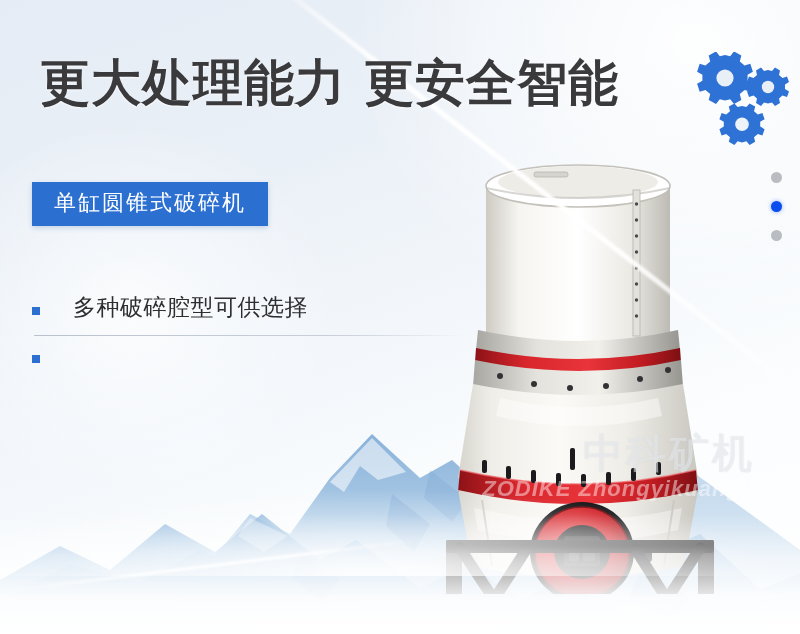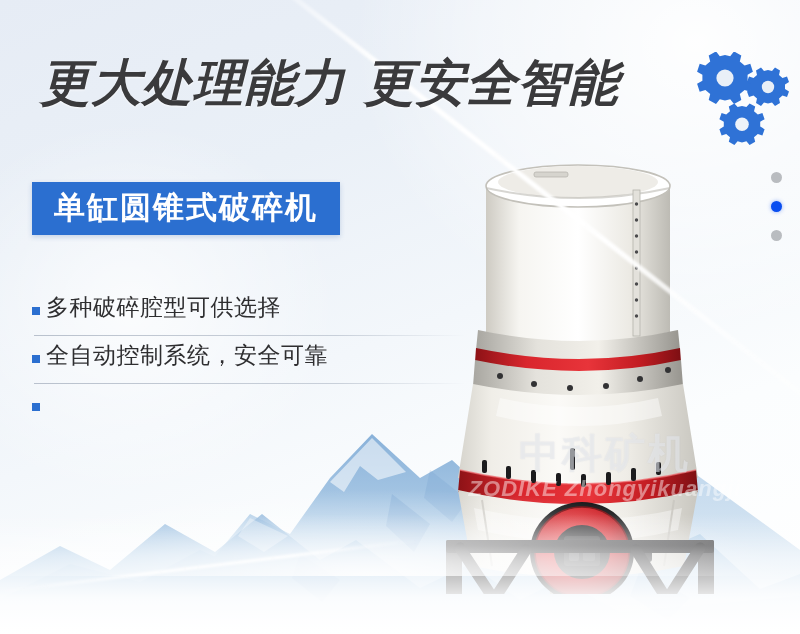--- a/index.html
+++ b/index.html
@@ -45,42 +45,41 @@
 
   
   .gears{position:absolute;left:694px;top:52px;width:98px;height:100px;}
 
   
   .headline{
     position:absolute;left:40px;top:58px;
     font-size:50px;font-weight:bold;color:#3a3a3c;
     letter-spacing:1px;line-height:1;white-space:nowrap;
     text-shadow:0 1px 2px rgba(255,255,255,.8);
-    font-style:italic;
   }
   .headline .gap{display:inline-block;width:18px;}
 
   
   .chip{
     position:absolute;left:32px;top:182px;
     background:#2b6fd0;
     padding:9px 22px 11px 22px;
-    color:#ffffff;font-size:31px;font-weight:bold;letter-spacing:2px;
+    color:#ffffff;font-size:22px;font-weight:normal;letter-spacing:2px;
     line-height:1.08;white-space:nowrap;
     box-shadow:0 2px 5px rgba(40,90,170,.22);
   }
 
   
   .features{position:absolute;left:26px;top:288px;width:430px;}
   .feat{position:relative;height:48px;}
   .feat .mark{
     position:absolute;left:6px;top:19px;width:8px;height:8px;background:#2b6fd0;
   }
   .feat .txt{
-    position:absolute;left:20px;top:4px;
+    position:absolute;left:47px;top:4px;
     font-size:23px;color:#2e2e30;letter-spacing:.5px;white-space:nowrap;
   }
   .feat .rule{
     position:absolute;left:8px;right:-10px;bottom:0;height:1px;
     background:linear-gradient(90deg,rgba(165,175,190,.75) 0%,rgba(165,175,190,.55) 70%,rgba(165,175,190,0) 100%);
   }
 
   
   .dots{position:absolute;right:18px;top:172px;display:flex;flex-direction:column;gap:18px;align-items:center;}
   .dot{width:11px;height:11px;border-radius:50%;background:#b9bcc0;}
@@ -100,21 +99,21 @@
   }
   .mist2{
     position:absolute;left:0;bottom:58px;width:800px;height:90px;
     background:radial-gradient(ellipse at 46% 100%,rgba(255,255,255,.9) 0%,rgba(255,255,255,0) 68%);
     pointer-events:none;
   }
 
   
   .wm{
     position:absolute;left:455px;top:432px;width:300px;
-    pointer-events:none;user-select:none;text-align:center;
+    pointer-events:none;user-select:none;text-align:right;
   }
   .wm .cn{
     font-size:40px;font-weight:bold;color:rgba(255,255,255,.42);
     letter-spacing:3px;line-height:1.05;white-space:nowrap;
     text-shadow:0 0 1px rgba(160,170,185,.35);
   }
   .wm .en{
     font-size:22px;font-weight:bold;font-style:italic;
     color:rgba(255,255,255,.46);letter-spacing:1px;white-space:nowrap;margin-top:2px;
   }
@@ -355,25 +354,20 @@
   <div class="chip">单缸圆锥式破碎机</div>
 
   <div class="features">
     <div class="feat">
       <span class="mark"></span>
       <span class="txt">多种破碎腔型可供选择</span>
       <span class="rule"></span>
     </div>
     <div class="feat">
       <span class="mark"></span>
-      <span class="txt">全自动控制系统，安全可靠</span>
-      <span class="rule"></span>
-    </div>
-    <div class="feat">
-      <span class="mark"></span>
     </div>
   </div>
 
   <div class="dots">
     <span class="dot"></span>
     <span class="dot active"></span>
     <span class="dot"></span>
   </div>
 
 </div>

